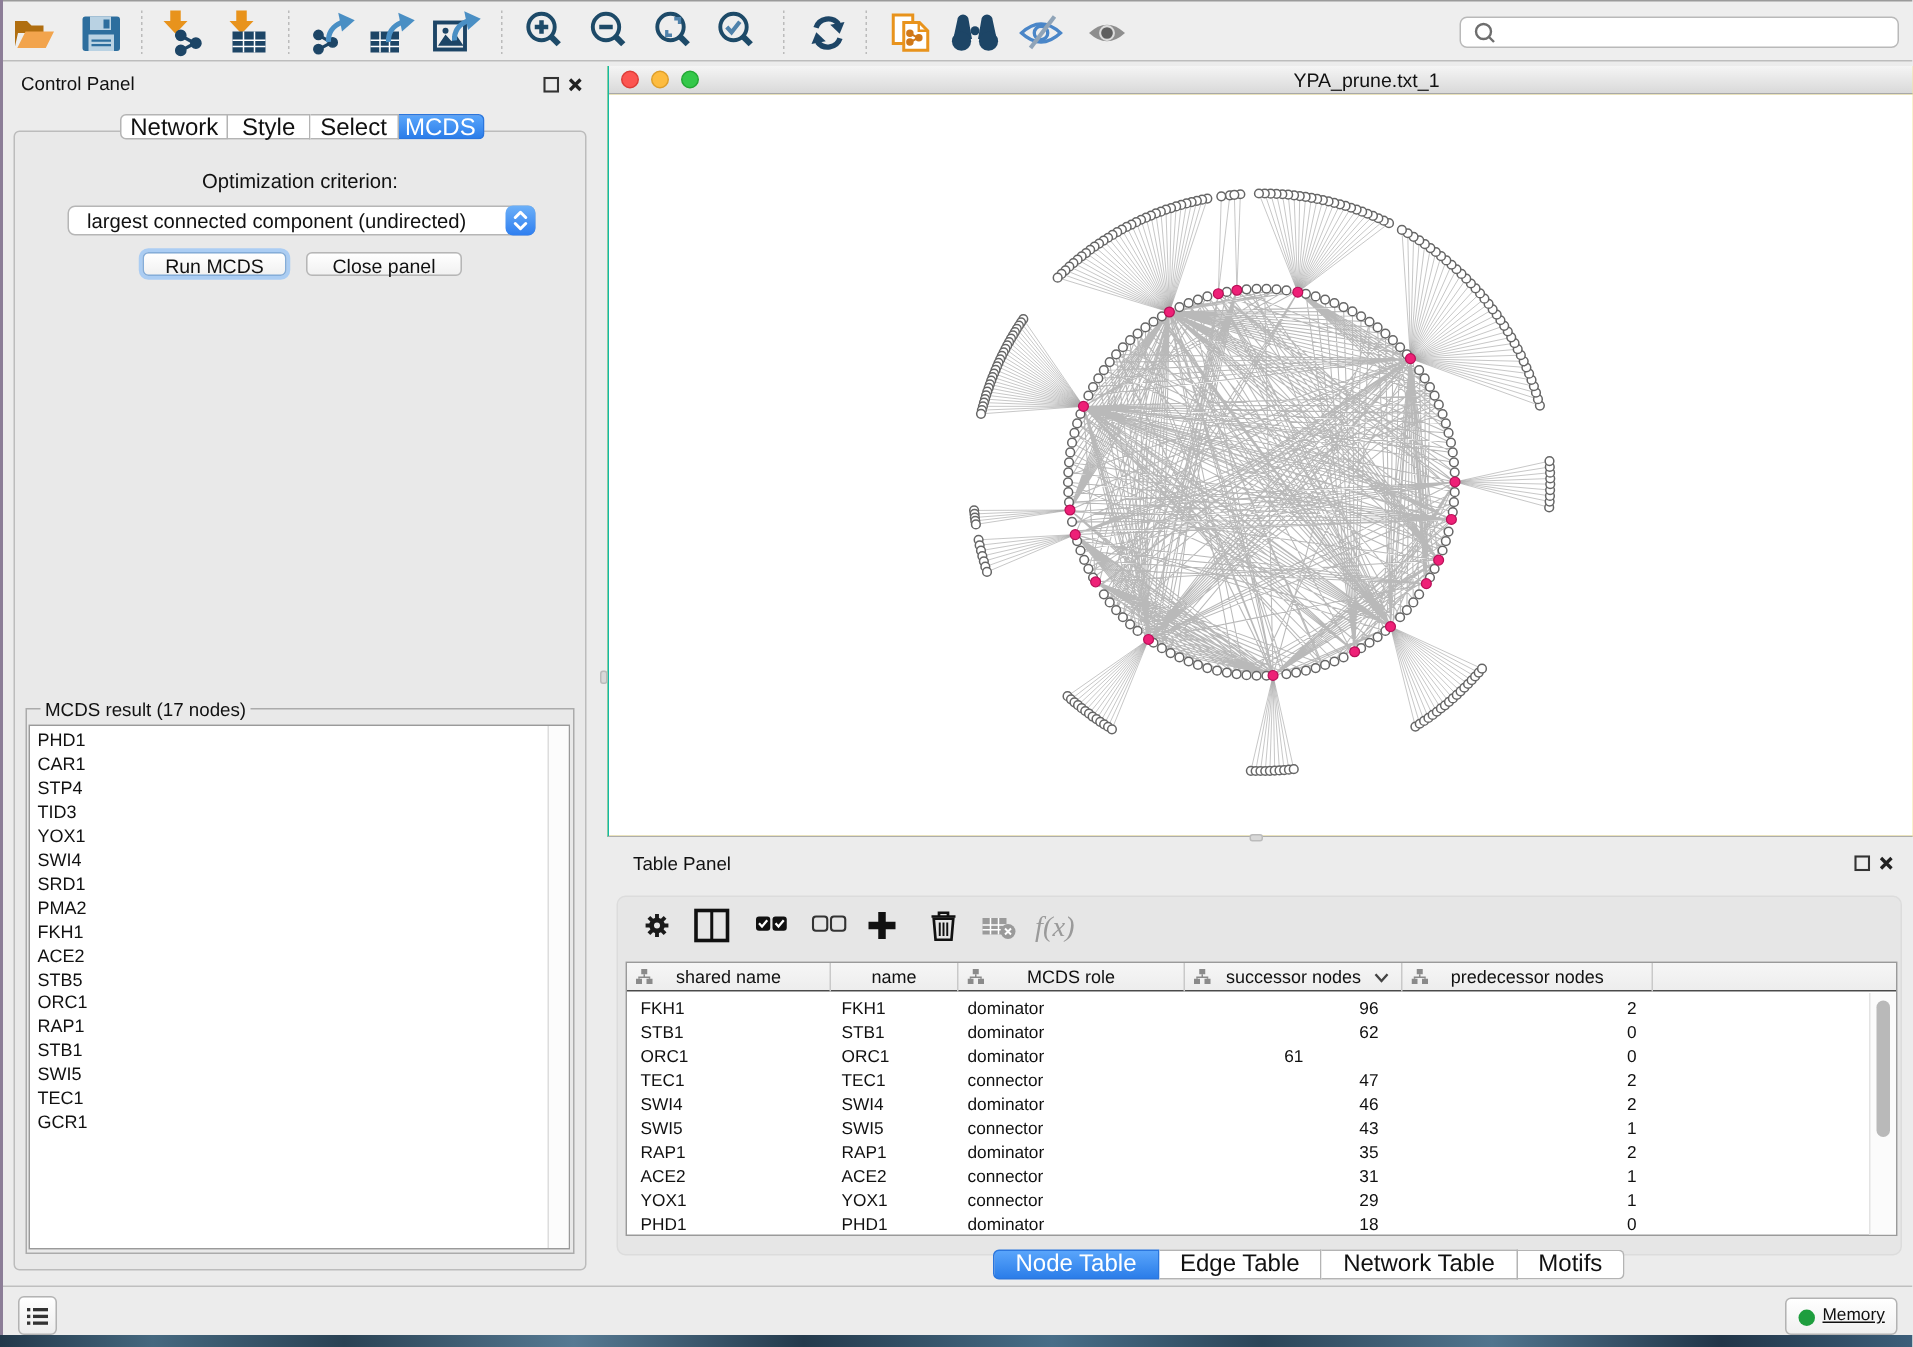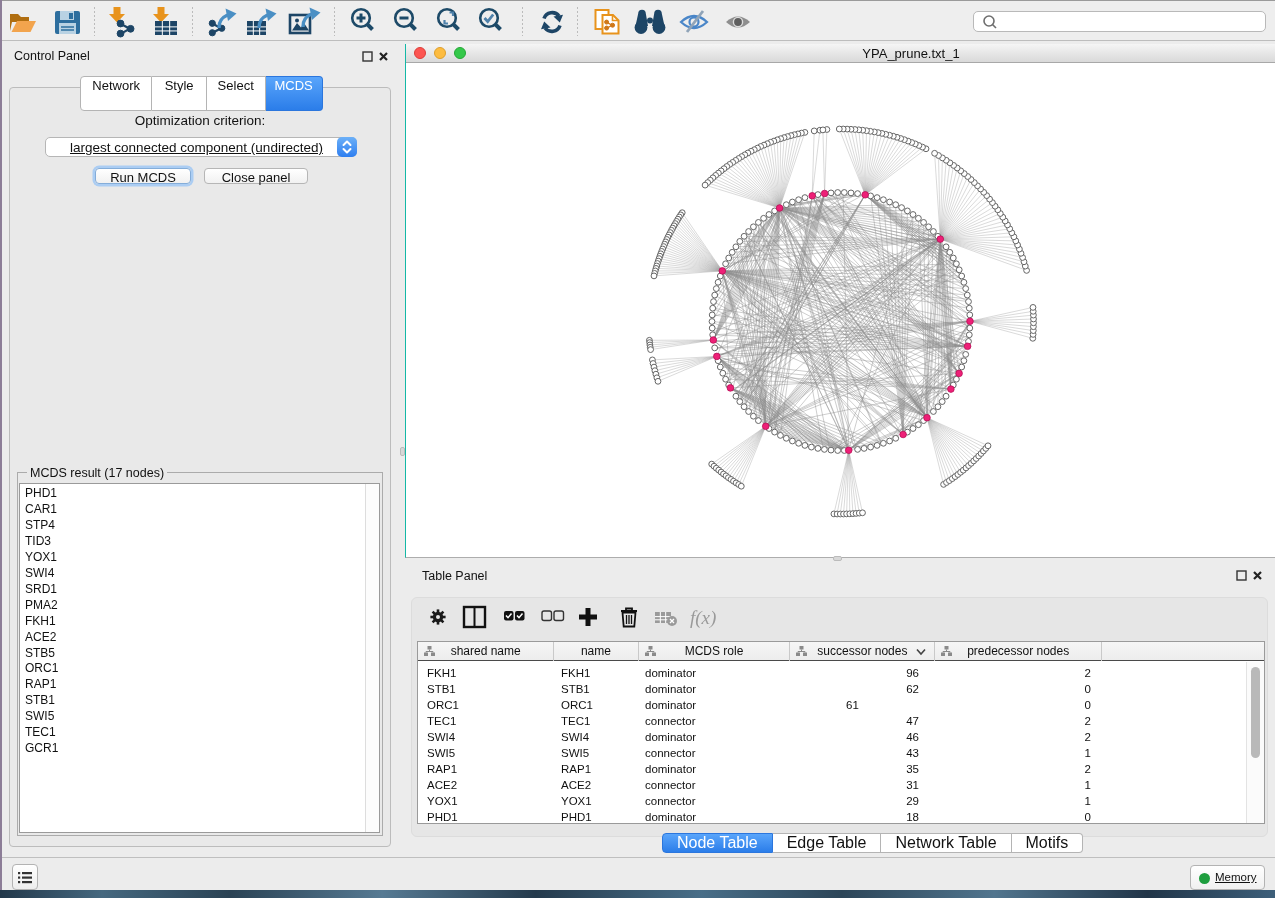--- a/index.html
+++ b/index.html
@@ -13,32 +13,32 @@
 .tsep { position:absolute; top:6px; width:1px; height:29px;
   background-image:repeating-linear-gradient(#bbb 0 2px, transparent 2px 4px); }
 #search { position:absolute; left:973px; top:10px; width:293px; height:21px;
   background:#fff; border:1px solid #b9b9b9; border-radius:5px; }
 
 #lstrip { left:0; top:0; width:2px; height:890px; background:#8c7d97; }
 #wall { left:0; top:890px; width:1275px; height:8px;
   background:linear-gradient(90deg,#22384a,#45687f 8%,#2a4254 18%,#567a93 30%,#243a4c 42%,#486e88 55%,#2c4558 66%,#51758e 78%,#213548 90%,#3d5f7a); }
 
 #cp-title { left:14px; top:49px; font-size:12.5px; color:#111; }
-#cp-tabs { left:80px; top:76px; height:35px; display:flex; font-size:13px; z-index:3; }
+#cp-tabs { left:80px; top:76px; height:17px; display:flex; font-size:16px; z-index:3; }
 #cp-tabs .tab { background:#fff; border:1px solid #b4b4b4; border-left:none;
   text-align:center; line-height:17px; color:#111; }
 #cp-tabs .tab.first { border-left:1px solid #b4b4b4; border-radius:4px 0 0 4px; }
 #cp-tabs .tab.sel { background:linear-gradient(#59a5fb,#2b7de9); border-color:#2b76dd;
   color:#fff; border-radius:0 4px 4px 0; }
 #cp-panel { left:9px; top:87px; width:382px; height:760px; border:1px solid #bcbcbc;
   border-radius:4px; background:#e9e9e9; }
 #opt-label { left:0px; top:113px; width:400px; text-align:center; font-size:13.5px; color:#111; }
 #cp-select { left:45px; top:137px; width:312px; height:20px; background:#fff;
   border:1px solid #b6b6b6; border-radius:5px; font-size:13.5px; color:#111; }
-#cp-select .txt { position:absolute; left:24px; top:1.5px;text-decoration:underline; }
+#cp-select .txt { position:absolute; left:12px; top:1.5px; }
 #cp-select .spin { position:absolute; right:-1px; top:-1px; width:20px; height:20px;
   border-radius:5px; background:linear-gradient(#6cb0f8,#2e7ef0); }
 .btn { position:absolute; height:16px; background:linear-gradient(#ffffff,#f1f1f1);
   border:1px solid #b6b6b6; border-radius:4px; font-size:13px; color:#111;
   text-align:center; }
 #btn-run { left:95px; top:168px; width:96px; line-height:18px;
   box-shadow:0 0 0 2.5px #abcdf3; border-color:#84add9; }
 #btn-close { left:204px; top:168px; width:104px; line-height:18px; }
 
 #fs { left:17px; top:472px; width:366px; height:364px; border:1px solid #ababab; }
@@ -675,21 +675,21 @@
       <div class="cell" style="left:420px;top:3.5px;width:81px;text-align:right">96</div>
       <div class="cell" style="left:590px;top:3.5px;width:83px;text-align:right">2</div>
       <div class="cell" style="left:9px;top:19.5px">STB1</div>
       <div class="cell" style="left:143px;top:19.5px">STB1</div>
       <div class="cell" style="left:227px;top:19.5px">dominator</div>
       <div class="cell" style="left:420px;top:19.5px;width:81px;text-align:right">62</div>
       <div class="cell" style="left:590px;top:19.5px;width:83px;text-align:right">0</div>
       <div class="cell" style="left:9px;top:35.5px">ORC1</div>
       <div class="cell" style="left:143px;top:35.5px">ORC1</div>
       <div class="cell" style="left:227px;top:35.5px">dominator</div>
-      <div class="cell" style="left:428px;top:35.5px;width:81px;text-align:left">61</div>
+      <div class="cell" style="left:404px;top:35.5px;width:81px;text-align:center">61</div>
       <div class="cell" style="left:590px;top:35.5px;width:83px;text-align:right">0</div>
       <div class="cell" style="left:9px;top:51.5px">TEC1</div>
       <div class="cell" style="left:143px;top:51.5px">TEC1</div>
       <div class="cell" style="left:227px;top:51.5px">connector</div>
       <div class="cell" style="left:420px;top:51.5px;width:81px;text-align:right">47</div>
       <div class="cell" style="left:590px;top:51.5px;width:83px;text-align:right">2</div>
       <div class="cell" style="left:9px;top:67.5px">SWI4</div>
       <div class="cell" style="left:143px;top:67.5px">SWI4</div>
       <div class="cell" style="left:227px;top:67.5px">dominator</div>
       <div class="cell" style="left:420px;top:67.5px;width:81px;text-align:right">46</div>

